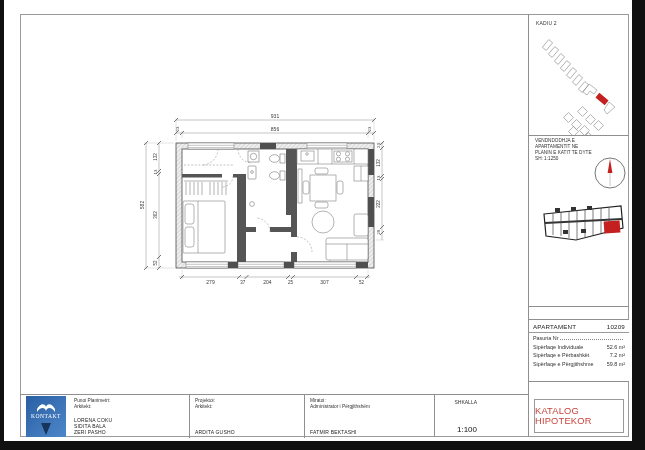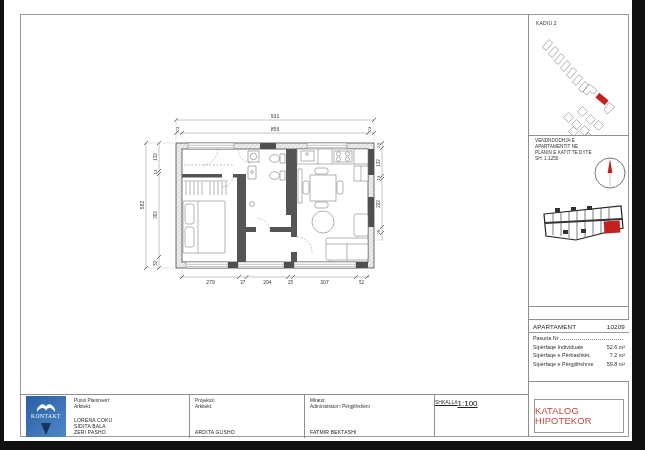--- a/index.html
+++ b/index.html
@@ -18,21 +18,21 @@
   .apt-row .leader{flex:1;border-bottom:1px dotted #888;margin:0 2px 1px 2px;height:4px;}
   .apt-row .val{white-space:nowrap;}
   .catalog-box{position:absolute;left:5px;top:385px;width:90px;height:34px;border:1px solid #999;
                display:flex;align-items:center;justify-content:center;box-sizing:border-box;}
   .catalog-box span{font-size:9.3px;letter-spacing:.2px;font-weight:500;}
   
   .titleblock{position:absolute;left:16px;top:394px;width:509px;height:43px;border-top:1px solid #8f8f8f;box-sizing:border-box;}
   .tb-cell{position:absolute;top:0;height:43px;border-left:1px solid #8f8f8f;box-sizing:border-box;}
   .tb-h{font-size:4.8px;color:#333;line-height:1.25;}
   .tb-names{position:absolute;left:0;bottom:3px;font-size:5px;color:#222;line-height:1.22;letter-spacing:.2px;}
-  .tb-center{display:flex;flex-direction:row;justify-content:space-between;align-items:flex-start;padding:4px 0 3px 0;height:100%;box-sizing:border-box;text-decoration:underline;}
+  .tb-center{display:flex;flex-direction:column;justify-content:space-between;align-items:flex-end;padding:4px 0 3px 0;height:100%;box-sizing:border-box;}
   .tb-center .lab{font-size:5px;color:#333;}
   .tb-center .big{font-size:8px;color:#111;}
   .logo{position:absolute;left:6px;top:1px;width:40px;height:41px;}
   svg text{font-family:"Liberation Sans", sans-serif;}
 </style>
 </head>
 <body>
 
 <div class="stage">
   <div class="sheet">

